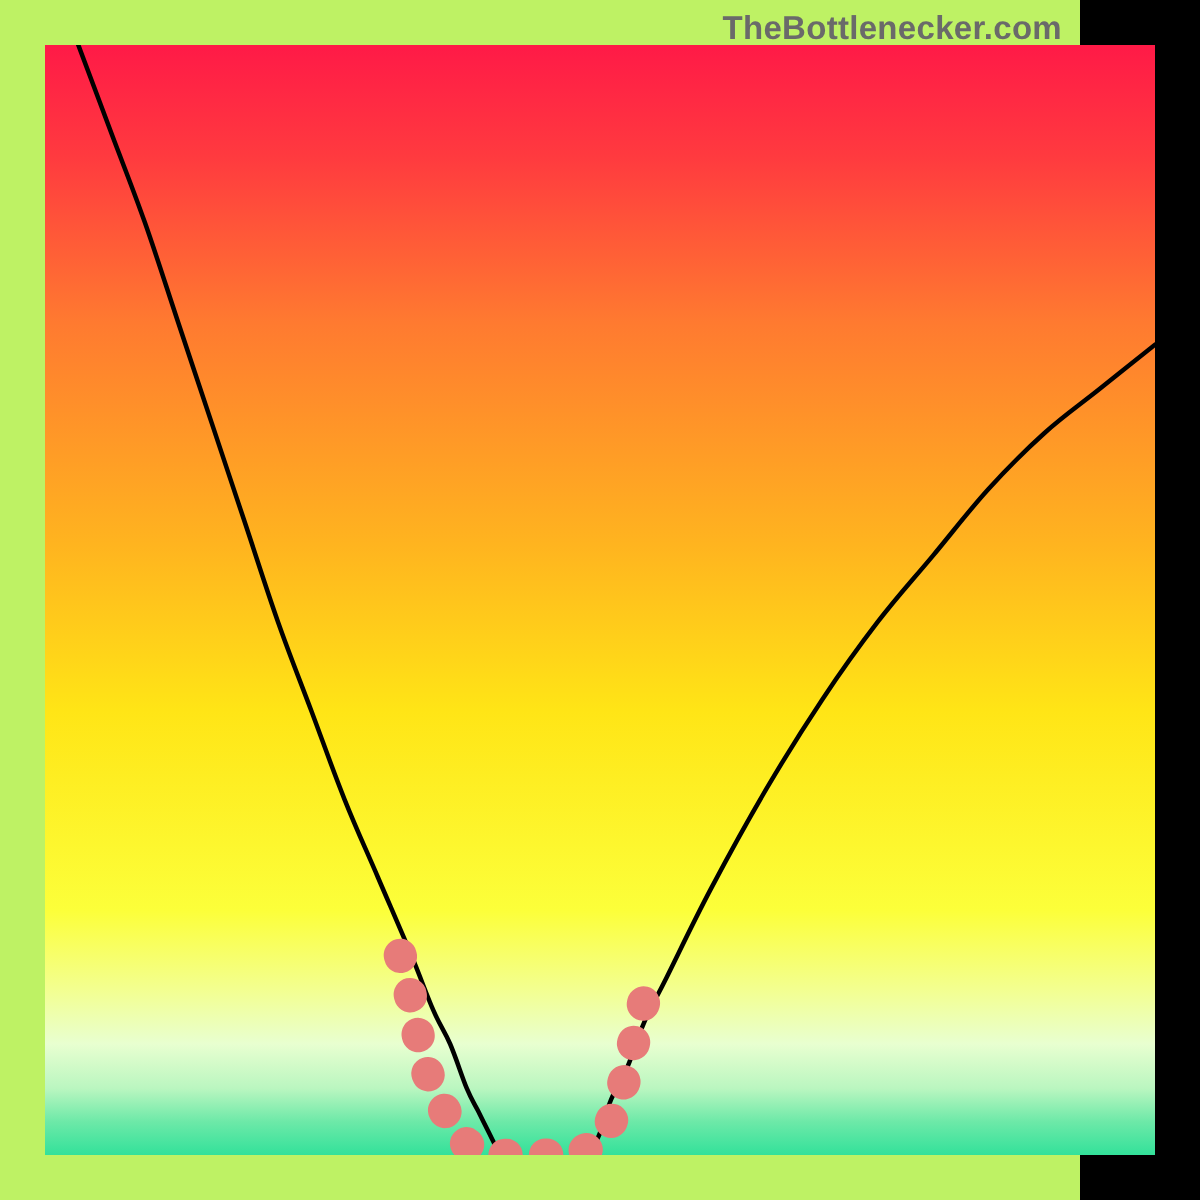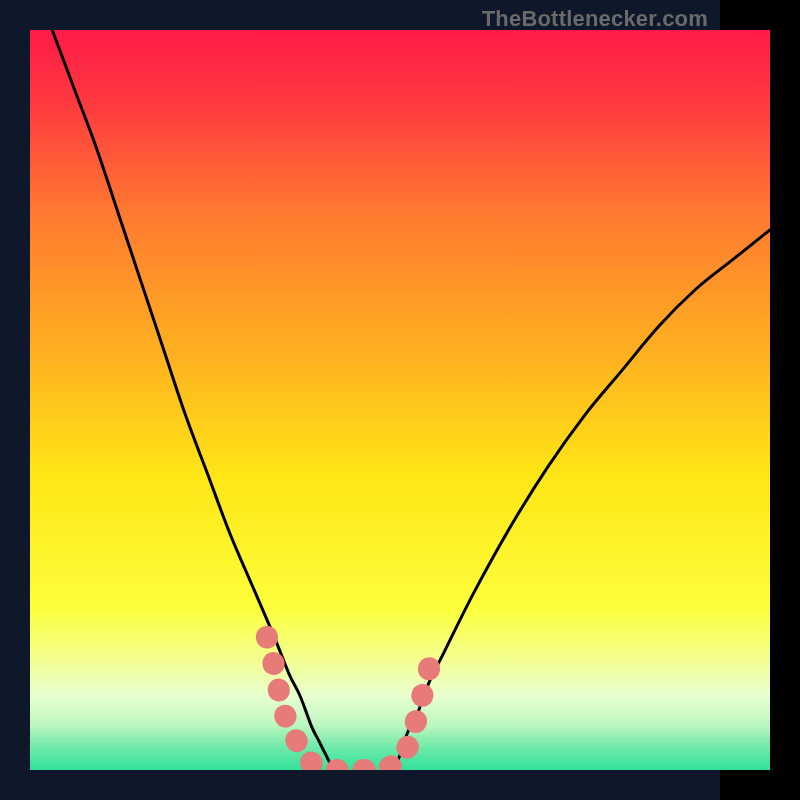--- a/index.html
+++ b/index.html
@@ -9,21 +9,21 @@
     height: 800px;
     overflow: hidden;
     background: #000;
     font-family: Arial, Helvetica, sans-serif;
   }
   .frame {
     position: absolute;
     top: 0; left: 0;
     width: 720px;
     height: 800px;
-    background: #0f172a;
+    background: #bef264;
   }
   .plot-area {
     position: absolute;
     top: 30px;
     left: 30px;
     width: 740px;
     height: 740px;
   }
   .watermark {
     position: absolute;

